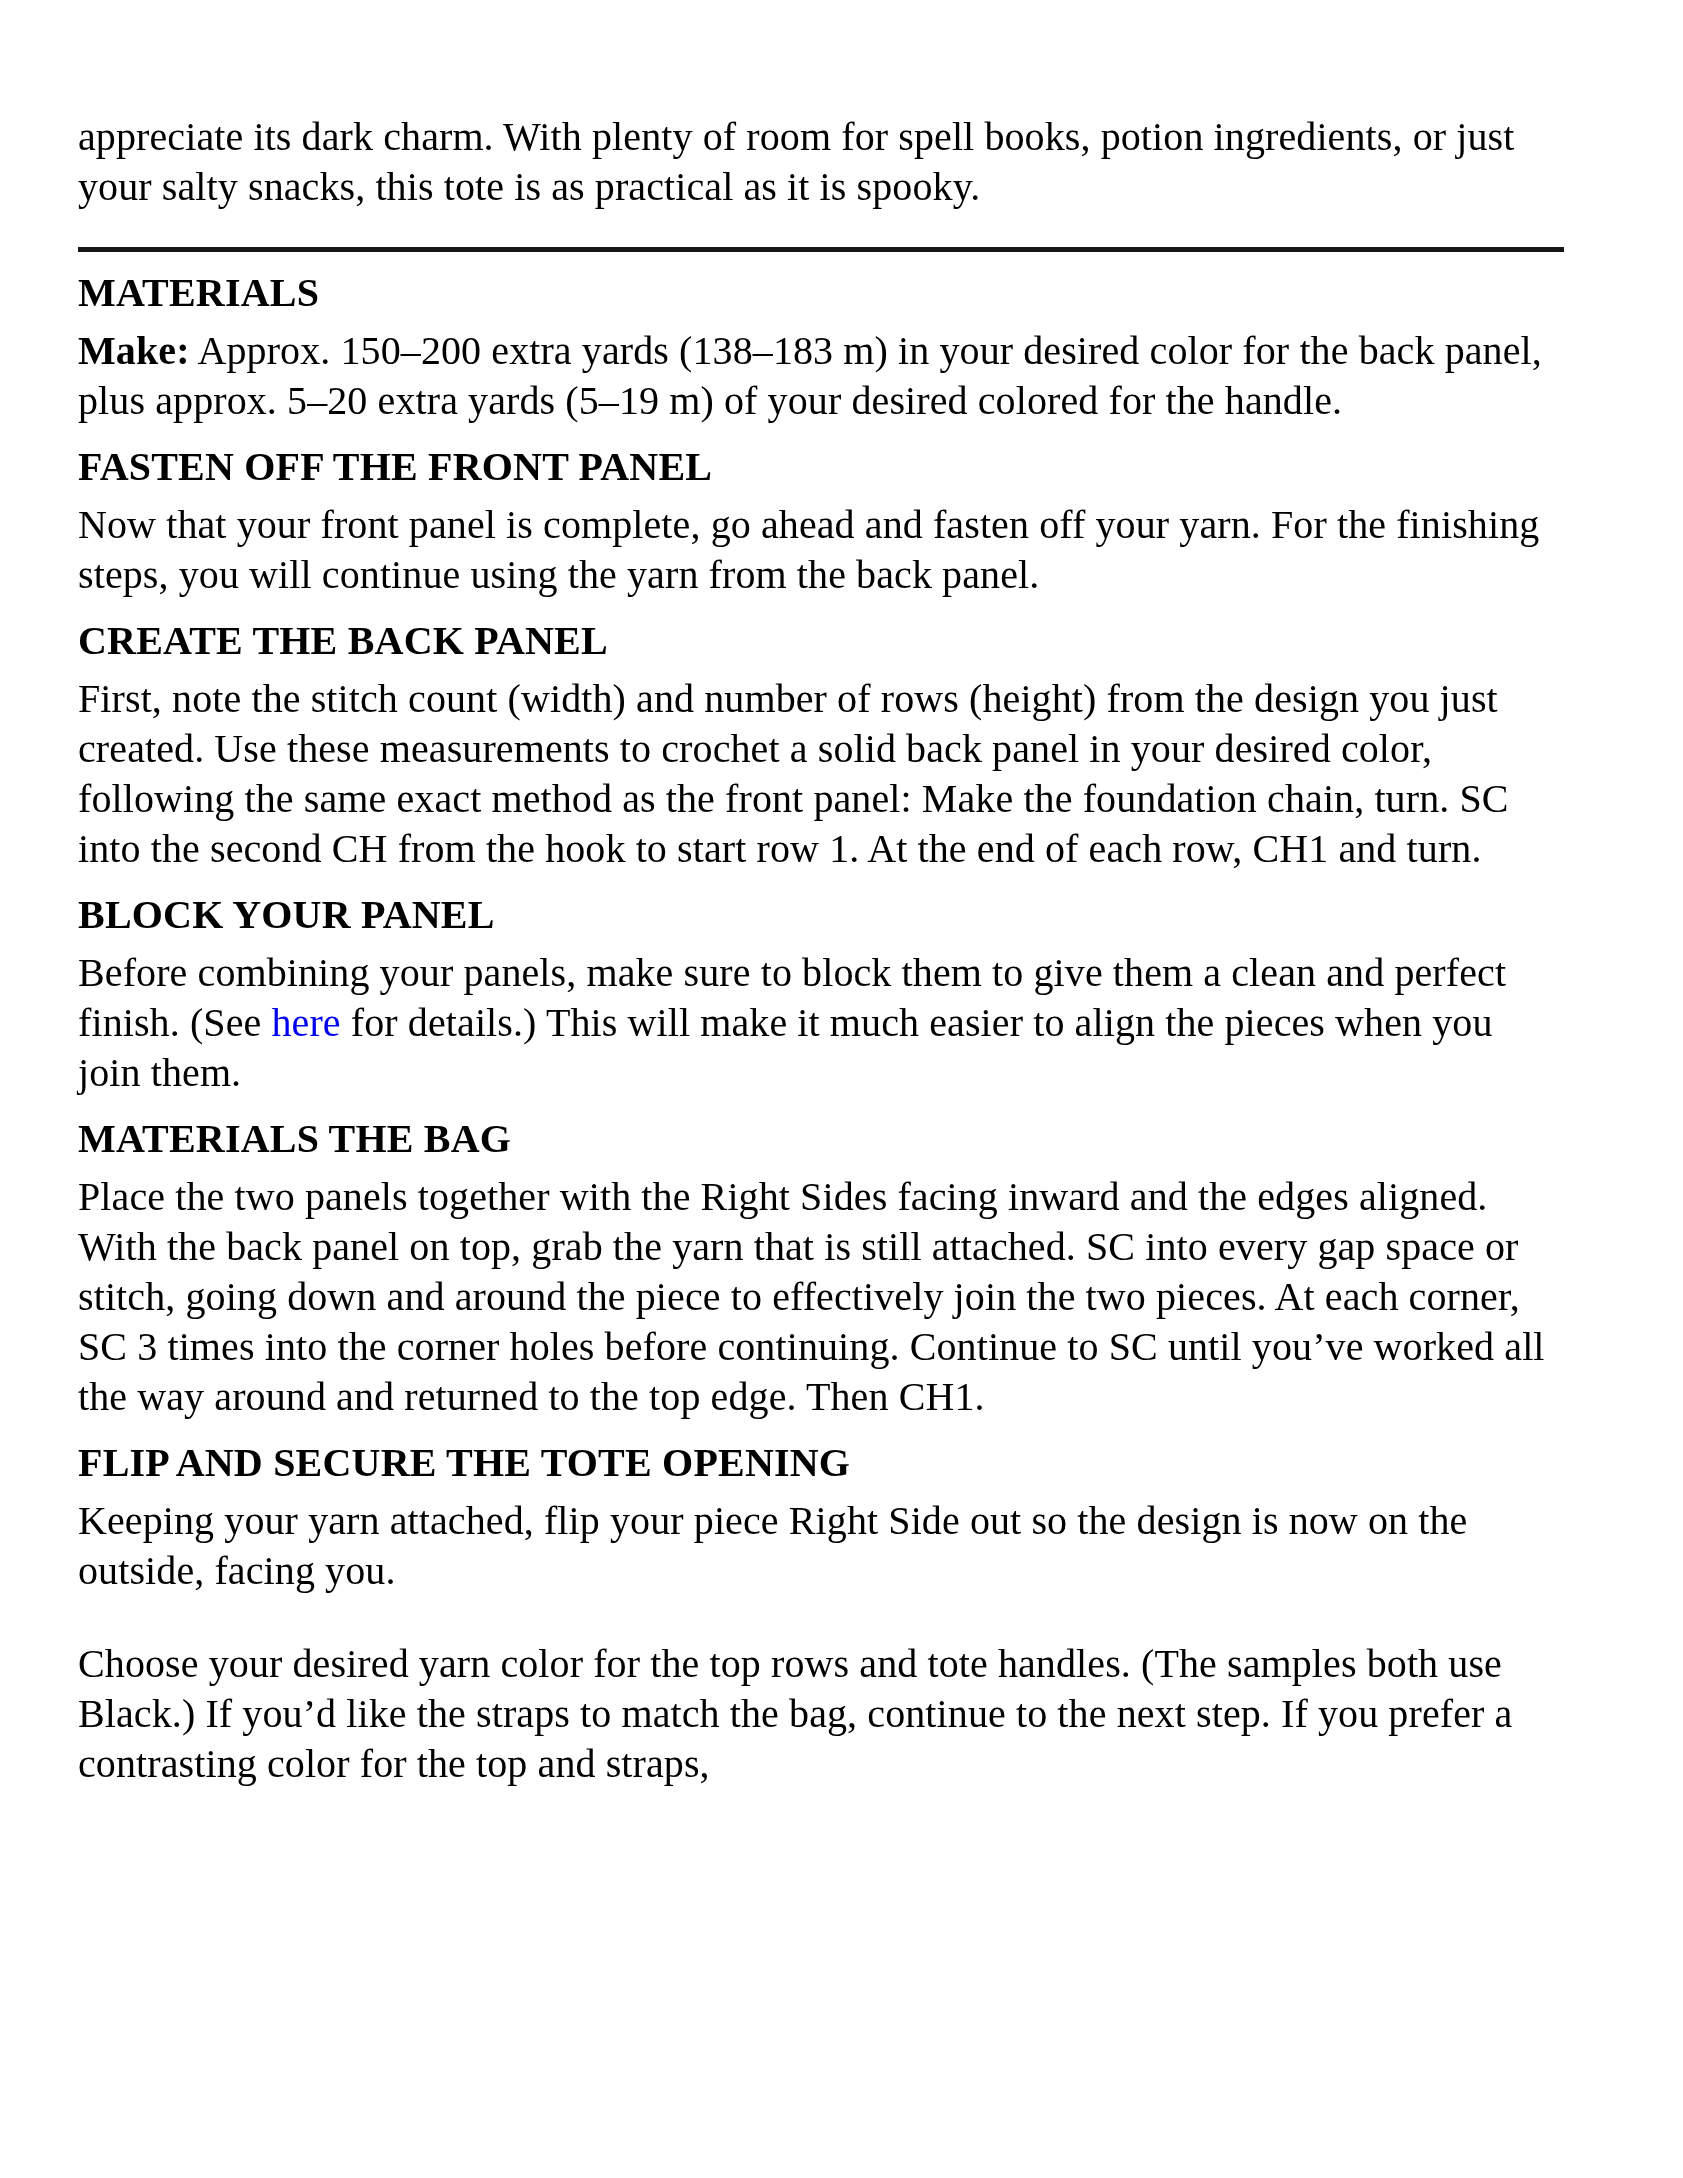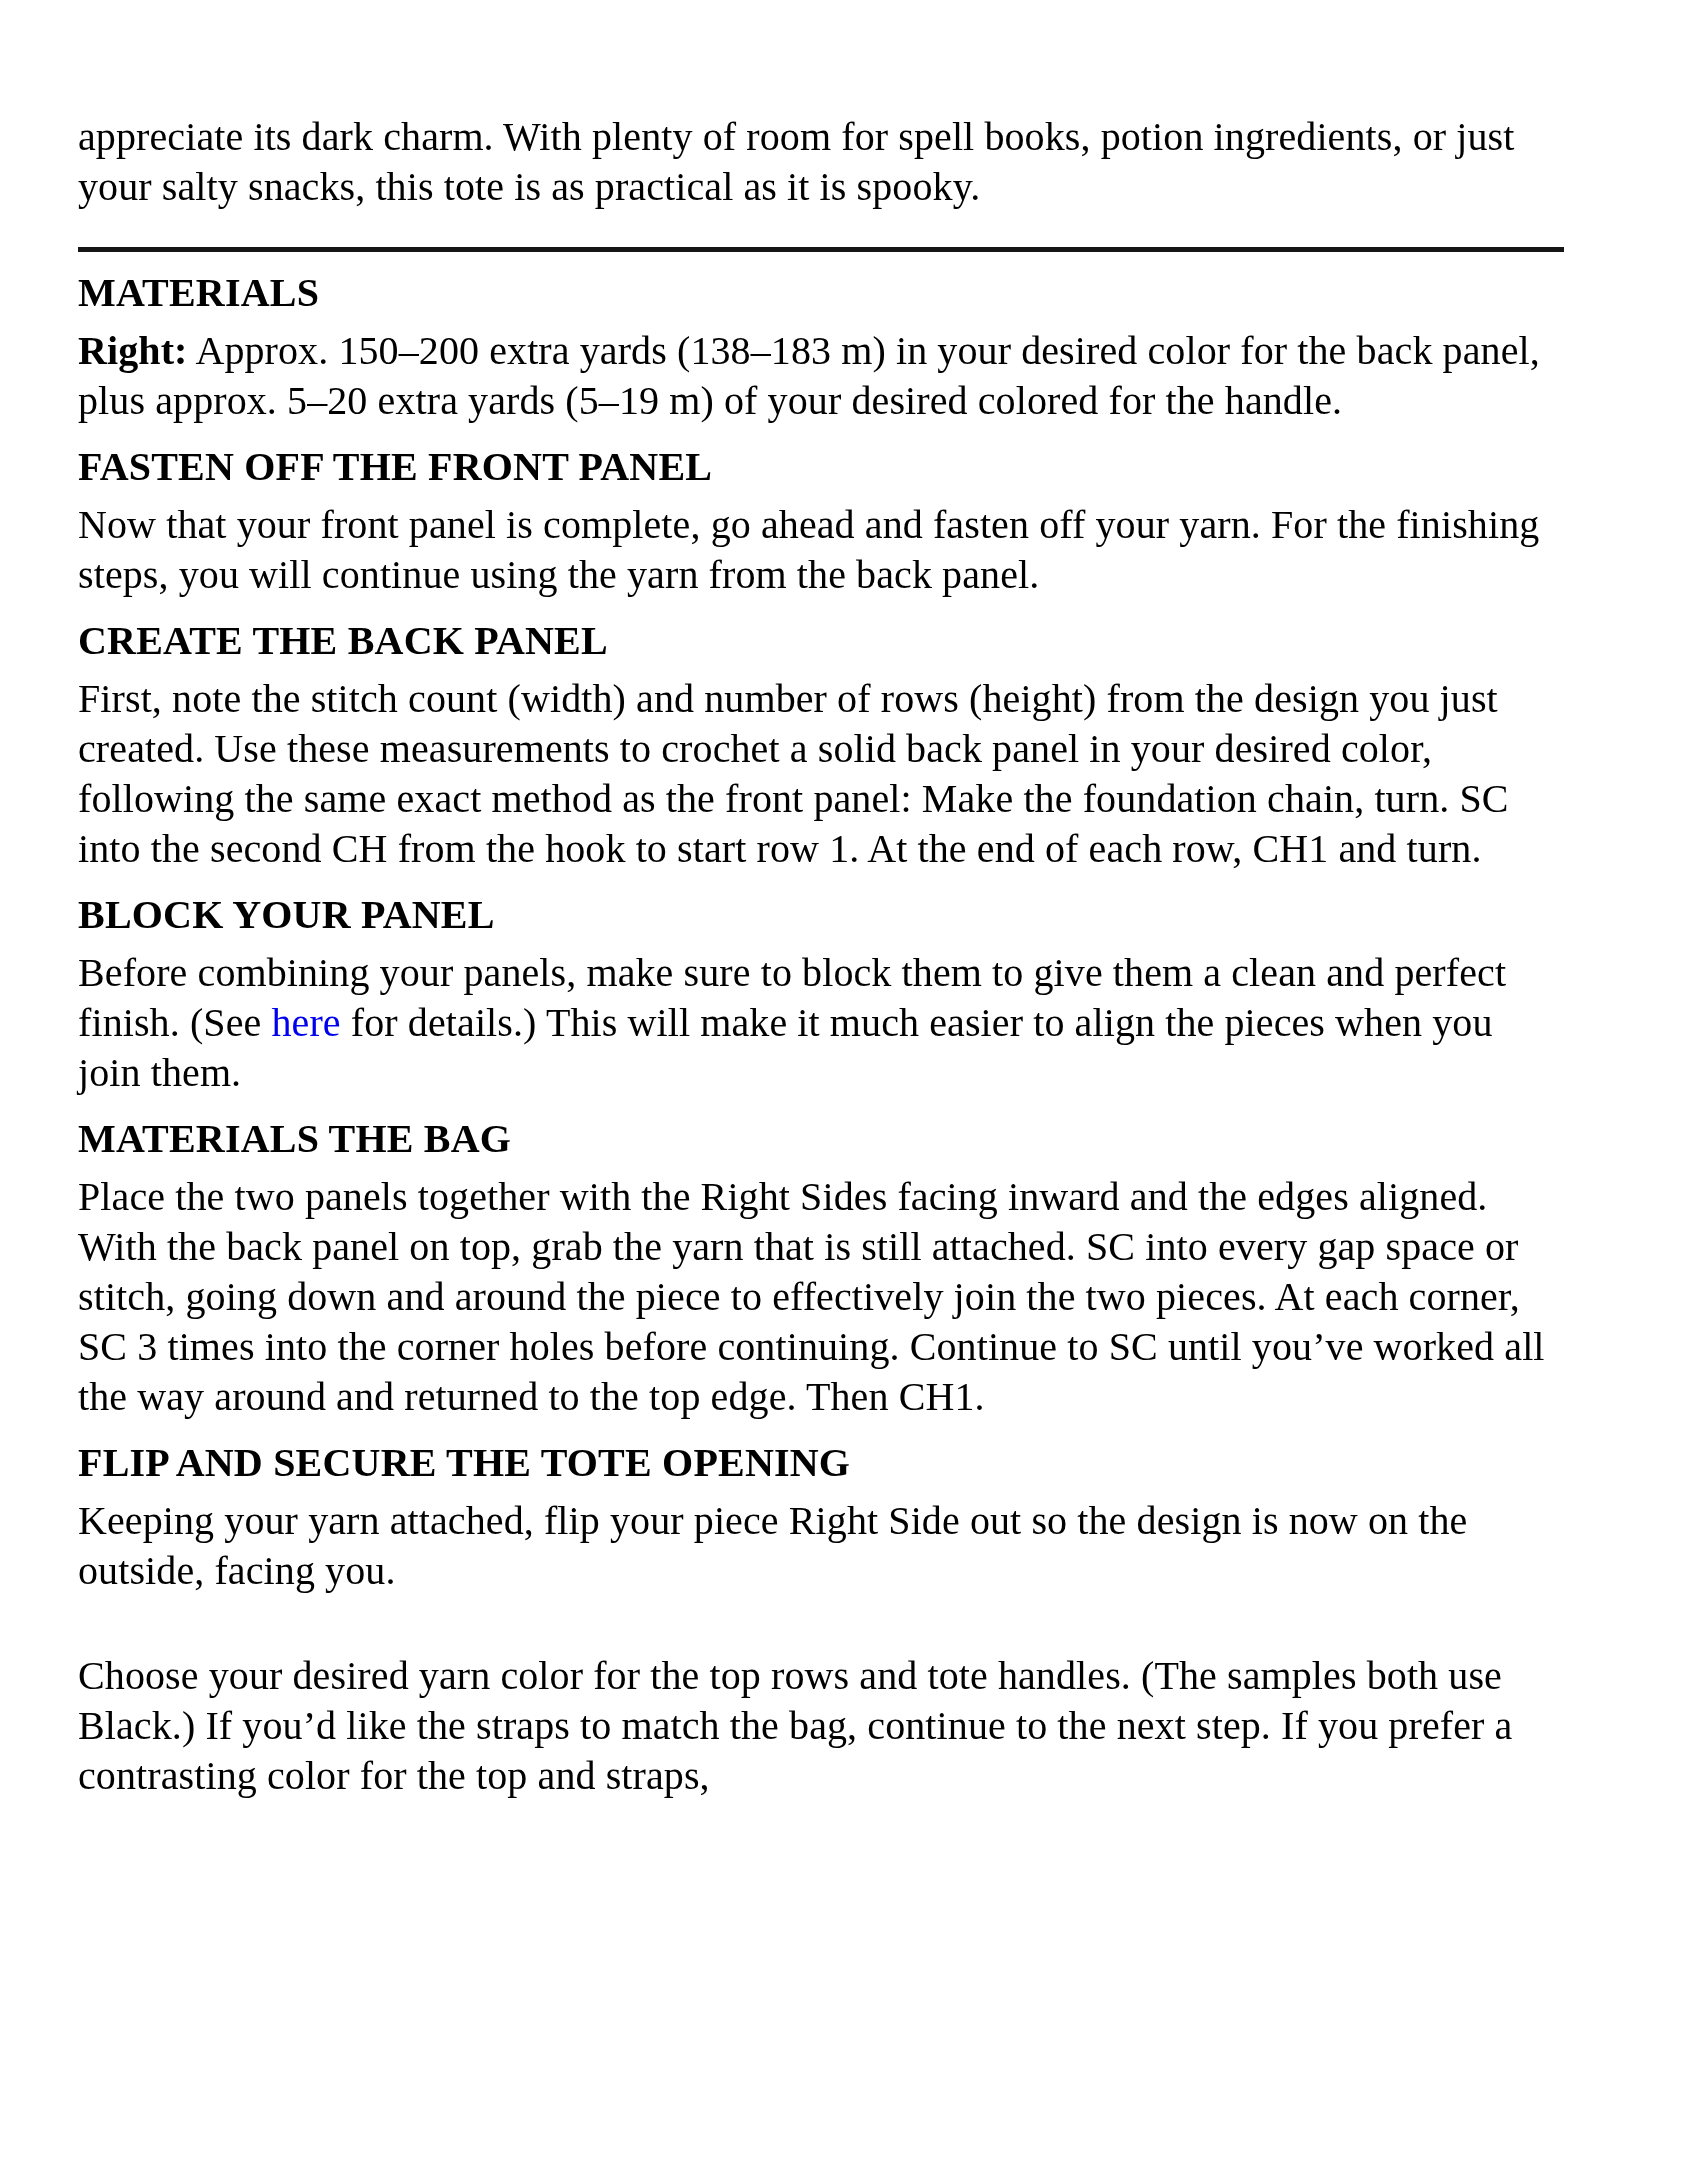--- a/index.html
+++ b/index.html
@@ -36,33 +36,33 @@
     font-weight: 700;
     margin: 16px 0 8px 0;
     letter-spacing: 0.2px;
   }
   .bold-lead { font-weight: 700; }
   a.inline-link {
     color: #0000EE;
     text-decoration: none;
     cursor: pointer;
   }
-  p.second-paragraph { margin-top: 55px; }
+  p.second-paragraph { margin-top: 43px; }
 </style>
 </head>
 <body>
 
 <div class="page">
 
   <p class="body-text">appreciate its dark charm. With plenty of room for spell books, potion ingredients, or just your salty snacks, this tote is as practical as it is spooky.</p>
 
   <hr class="divider">
 
   <h2 class="section-heading">MATERIALS</h2>
-  <p class="body-text"><span class="bold-lead">Right:</span><span> Approx. 150–200 extra yards (138–183 m) in your desired color for the back panel, plus approx. 5–20 extra yards (5–19 m) of your desired colored for the handle.</span></p>
+  <p class="body-text"><span class="bold-lead">Make:</span><span> Approx. 150–200 extra yards (138–183 m) in your desired color for the back panel, plus approx. 5–20 extra yards (5–19 m) of your desired colored for the handle.</span></p>
 
   <h2 class="section-heading">FASTEN OFF THE FRONT PANEL</h2>
   <p class="body-text">Now that your front panel is complete, go ahead and fasten off your yarn. For the finishing steps, you will continue using the yarn from the back panel.</p>
 
   <h2 class="section-heading">CREATE THE BACK PANEL</h2>
   <p class="body-text">First, note the stitch count (width) and number of rows (height) from the design you just created. Use these measurements to crochet a solid back panel in your desired color, following the same exact method as the front panel: Make the foundation chain, turn. SC into the second CH from the hook to start row 1. At the end of each row, CH1 and turn.</p>
 
   <h2 class="section-heading">BLOCK YOUR PANEL</h2>
   <p class="body-text"><span>Before combining your panels, make sure to block them to give them a clean and perfect finish. (See </span><a class="inline-link" href="#">here</a><span> for details.) This will make it much easier to align the pieces when you join them.</span></p>
 

